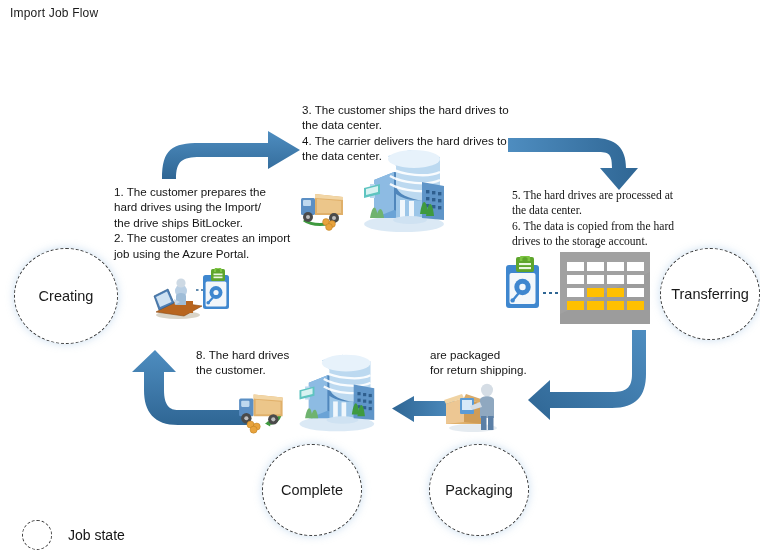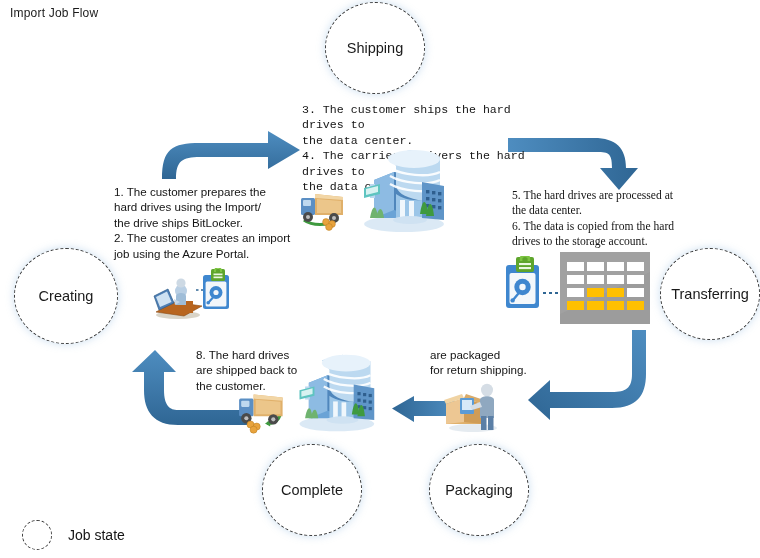--- a/index.html
+++ b/index.html
@@ -120,23 +120,20 @@
     <defs>
       <linearGradient id="gE" x1="0" y1="1" x2="0" y2="0">
         <stop offset="0" stop-color="#2f6694"></stop>
         <stop offset="1" stop-color="#4e8dc0"></stop>
       </linearGradient>
     </defs>
     <path d="M 110,60 L 110,75 L 38,75 C 14,75 4,62 4,40 L 4,22 L -8,22 L 15,0 L 36,22 L 24,22 L 24,40
              C 24,56 30,60 38,60 Z" fill="url(#gE)"></path>
   </svg>
 
-  <div class="abs state-circle" style="left:325px; top:2px; width:100px; height:92px;">
-    <span class="state-label">Shipping</span>
-  </div>
 
   <div class="abs state-circle" style="left:660px; top:248px; width:100px; height:92px;">
     <span class="state-label">Transferring</span>
   </div>
 
   <div class="abs state-circle" style="left:429px; top:444px; width:100px; height:92px;">
     <span class="state-label">Packaging</span>
   </div>
 
   <div class="abs state-circle" style="left:262px; top:444px; width:100px; height:92px;">
@@ -148,42 +145,41 @@
   </div>
 
   <div class="abs step-text" style="left:114px; top:184px; width:180px;">
     <div>1. The customer prepares the</div>
     <div>hard drives using the Import/</div>
     <div>the drive ships BitLocker.</div>
     <div>2. The customer creates an import</div>
     <div>job using the Azure Portal.</div>
   </div>
 
-  <div class="abs step-text" style="left:302px; top:102px; width:250px;font-family:Liberation Mono, monospace;">
+  <div class="abs step-text" style="left:302px; top:102px; width:250px;">
     <div>3. The customer ships the hard drives to</div>
     <div>the data center.</div>
     <div>4. The carrier delivers the hard drives to</div>
     <div>the data center.</div>
   </div>
 
   <div class="abs step-text" style="left:512px; top:188px; width:200px;font-family:Liberation Serif, serif;">
     <div>5. The hard drives are processed at</div>
     <div>the data center.</div>
     <div>6. The data is copied from the hard</div>
     <div>drives to the storage account.</div>
   </div>
 
   <div class="abs step-text" style="left:430px; top:347px; width:130px;">
     <div>are packaged</div>
     <div>for return shipping.</div>
   </div>
 
   <div class="abs step-text" style="left:196px; top:347px; width:120px;">
     <div>8. The hard drives</div>
-    <div>are shipped back to</div>
     <div>the customer.</div>
   </div>
 
   <svg class="icon-wrap" style="left:150px; top:272px; width:58px; height:48px;" viewBox="0 0 58 48">
     <ellipse cx="28" cy="43" rx="22" ry="4" fill="#d9d4c8"></ellipse>
     <path d="M6,40 L24,30 L52,34 L34,44 Z" fill="#b8651f"></path>
     <path d="M6,40 L24,30 L52,34 L34,44 Z" fill="none" stroke="#8a4a12" stroke-width=".6"></path>
     <path d="M4,24 L18,17 L24,31 L9,38 Z" fill="#4e7fb5"></path>
     <path d="M4,24 L18,17 L24,31 L9,38 Z" fill="none" stroke="#2e5c8a" stroke-width=".7"></path>
     <path d="M6,25 L17,19.5 L21.5,30 L10,35 Z" fill="#cfe2f2"></path>

